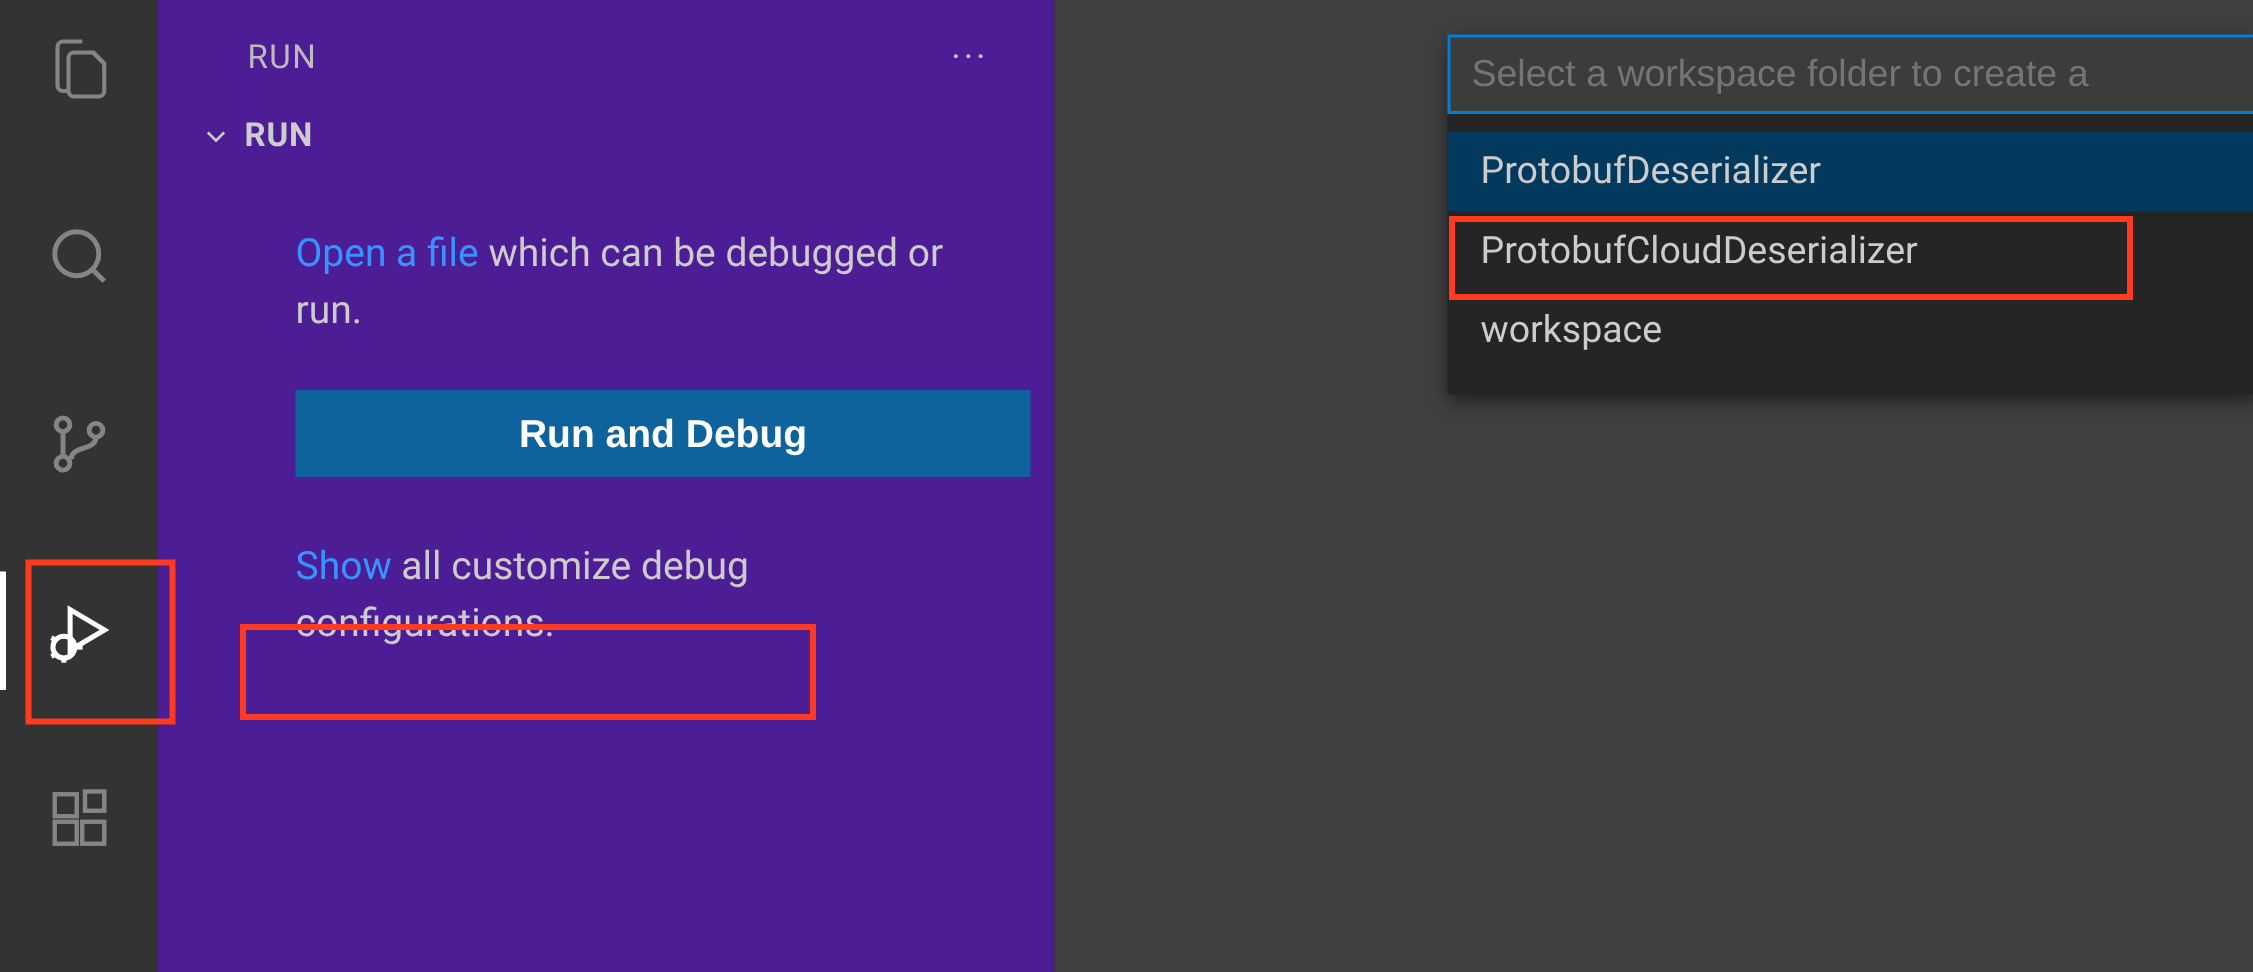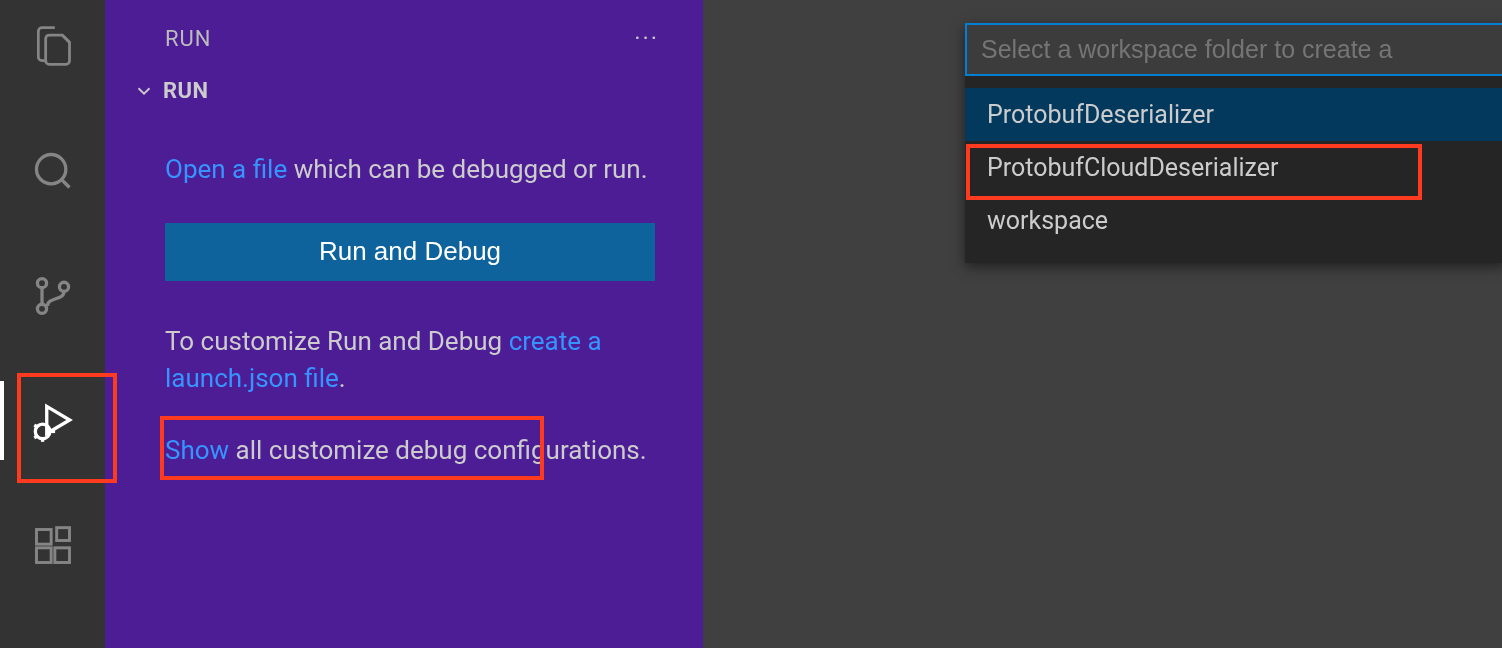--- a/index.html
+++ b/index.html
@@ -110,21 +110,21 @@
     .chevron {
       color: #cccccc;
     }
     .section-title {
       font-size: 22px;
       font-weight: 700;
       color: #cccccc;
       letter-spacing: 0.5px;
     }
     .content-area {
-      padding: 0 40px 0 60px;
+      padding: 0 40px 0 92px;
       font-size: 26px;
       line-height: 1.45;
       color: #cccccc;
     }
     .paragraph {
       margin-bottom: 34px;
     }
     .link {
       color: #3794ff;
       cursor: pointer;
@@ -134,20 +134,21 @@
       color: #ffffff;
       border: none;
       width: 490px;
       height: 58px;
       font-size: 26px;
       cursor: pointer;
       margin-bottom: 42px;
       display: flex;
       align-items: center;
       justify-content: center;
+      font-weight: bold;
     }
     .editor-area {
       flex: 1;
       background: #404040;
       position: relative;
     }
     .quickpick {
       position: absolute;
       top: 23px;
       left: 262px;
@@ -249,23 +250,20 @@
       </svg>
     </span>
     <span class="section-title">RUN</span>
   </div>
   <div class="content-area">
     <div class="paragraph">
       <span class="link">Open a file</span><span> which can be debugged or run.</span>
     </div>
     <button class="primary-button">Run and Debug</button>
     <div class="paragraph">
-      <span>To customize Run and Debug </span><span class="link">create a launch.json file</span><span>.</span>
-    </div>
-    <div class="paragraph">
       <span class="link">Show</span><span> all customize debug configurations.</span>
     </div>
   </div>
 </div>
 
 <div class="editor-area">
   <div class="quickpick">
     <input class="quickpick-input" placeholder="Select a workspace folder to create a" style="">
     <div class="quickpick-list">
       <div class="quickpick-item selected">ProtobufDeserializer</div>

